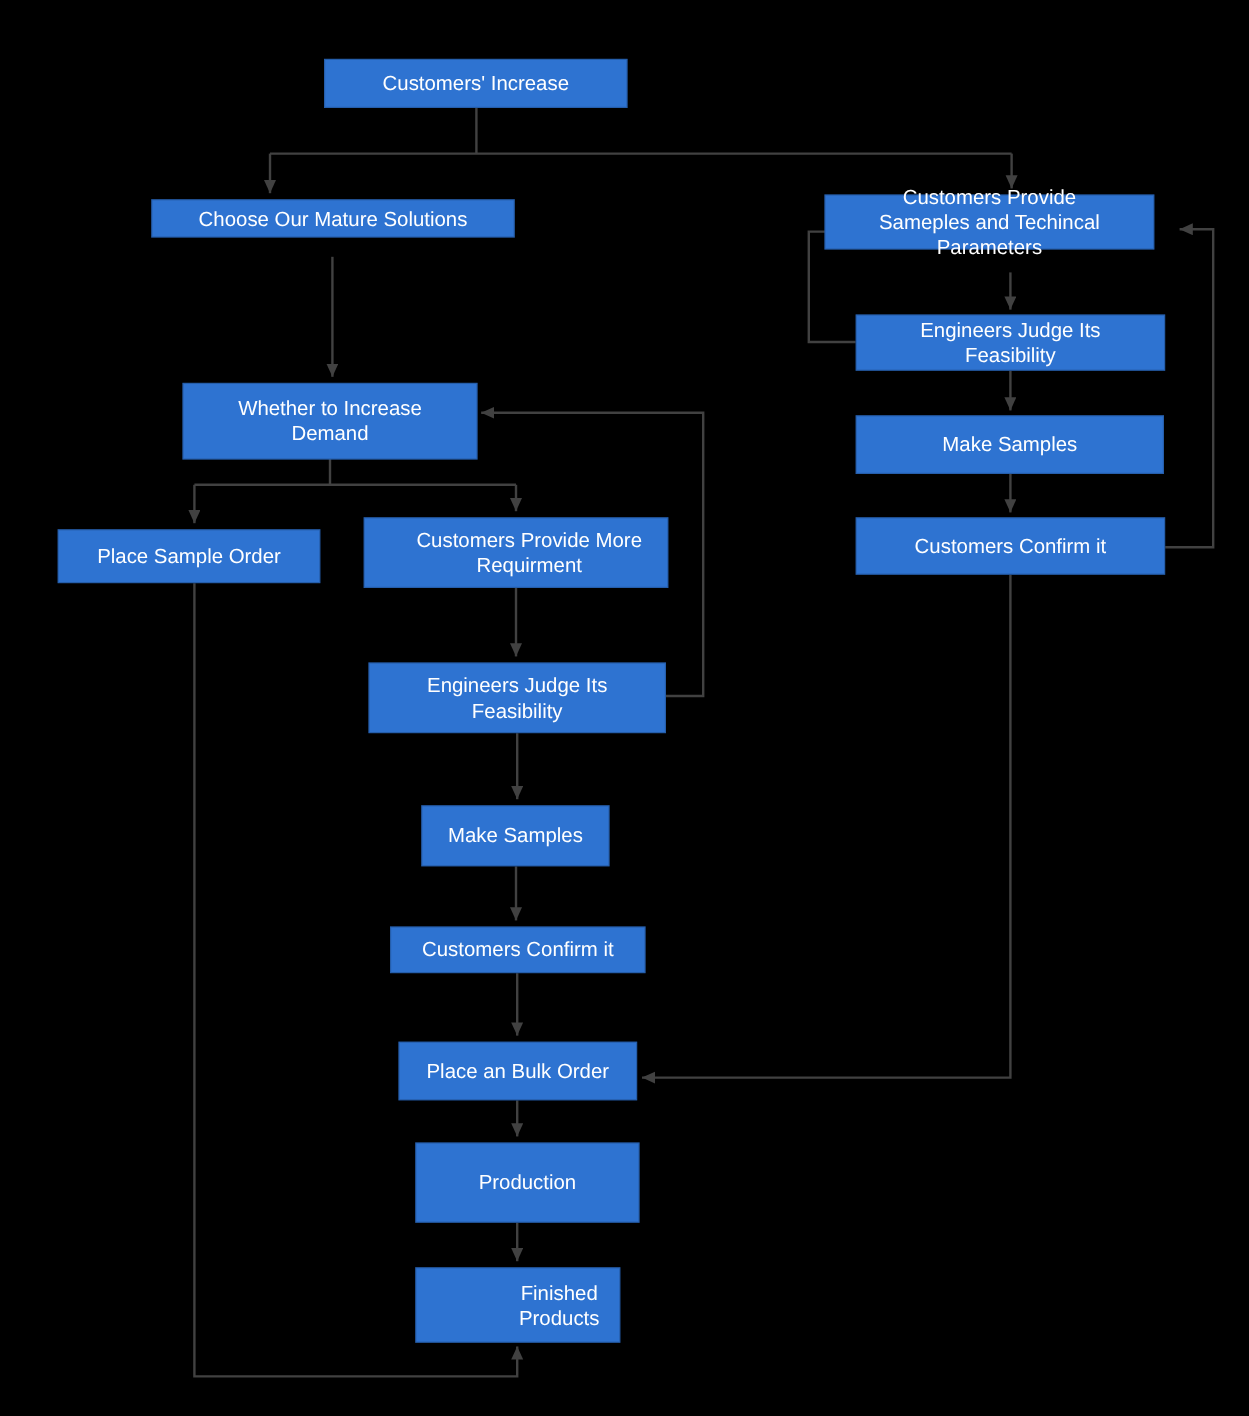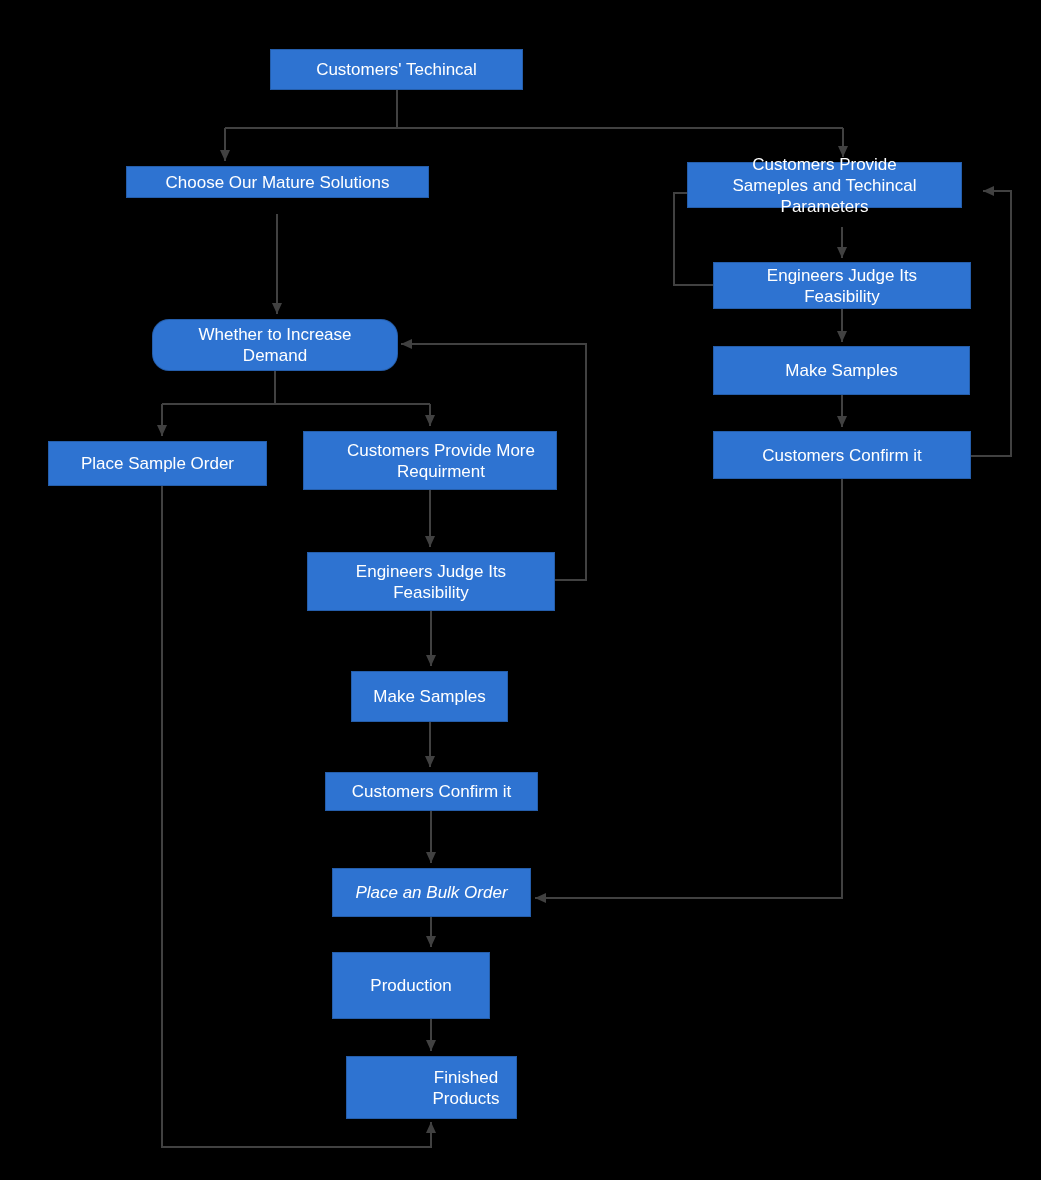--- a/index.html
+++ b/index.html
@@ -59,47 +59,47 @@
 
     <path class="edge" d="M842,227 L842,258" marker-end="url(#arr)"></path>
     <path class="edge" d="M842,309 L842,342" marker-end="url(#arr)"></path>
     <path class="edge" d="M842,395 L842,427" marker-end="url(#arr)"></path>
     <path class="edge" d="M713,285 L674,285 L674,193 L700,193" marker-end="url(#arr)"></path>
     <path class="edge" d="M971,456 L1011,456 L1011,191 L983,191" marker-end="url(#arr)"></path>
     <path class="edge" d="M842,479 L842,898 L535,898" marker-end="url(#arr)"></path>
   </svg>
 
   <div class="node" style="left:270px; top:49px;  width:253px; height:41px;">
-      <span>Customers' Techincal</span>
+      <span>Customers' Increase</span>
     </div>
   <div class="node" style="left:126px; top:166px; width:303px; height:32px;">
       <span>Choose Our Mature Solutions</span>
     </div>
-  <div class="node" style="left:152px; top:319px; width:246px; height:52px;border-radius:17px;">
+  <div class="node" style="left:152px; top:319px; width:246px; height:64px;">
       <span style="max-width:200px;">Whether to Increase Demand</span>
     </div>
   <div class="node" style="left:48px;  top:441px; width:219px; height:45px;">
       <span>Place Sample Order</span>
     </div>
   <div class="node" style="left:303px; top:431px; width:254px; height:59px;justify-content:flex-end;">
       <span style="max-width:230px;">Customers Provide More Requirment</span>
     </div>
   <div class="node" style="left:307px; top:552px; width:248px; height:59px;">
       <span style="max-width:190px;">Engineers Judge Its Feasibility</span>
     </div>
   <div class="node" style="left:351px; top:671px; width:157px; height:51px;">
       <span>Make Samples</span>
     </div>
   <div class="node" style="left:325px; top:772px; width:213px; height:39px;">
       <span>Customers Confirm it</span>
     </div>
-  <div class="node" style="left:332px; top:868px; width:199px; height:49px;font-style:italic;">
+  <div class="node" style="left:332px; top:868px; width:199px; height:49px;">
       <span>Place an Bulk Order</span>
     </div>
-  <div class="node" style="left:332px; top:952px; width:158px; height:67px;">
+  <div class="node" style="left:346px; top:952px; width:187px; height:67px;">
       <span>Production</span>
     </div>
   <div class="node" style="left:346px; top:1056px; width:171px; height:63px;justify-content:flex-end;">
       <span style="max-width:100px;">Finished Products</span>
     </div>
   <div class="node" style="left:687px; top:162px; width:275px; height:46px;">
       <span style="max-width:205px;">Customers Provide Sameples and Techincal Parameters</span>
     </div>
   <div class="node" style="left:713px; top:262px; width:258px; height:47px;">
       <span style="max-width:190px;">Engineers Judge Its Feasibility</span>

